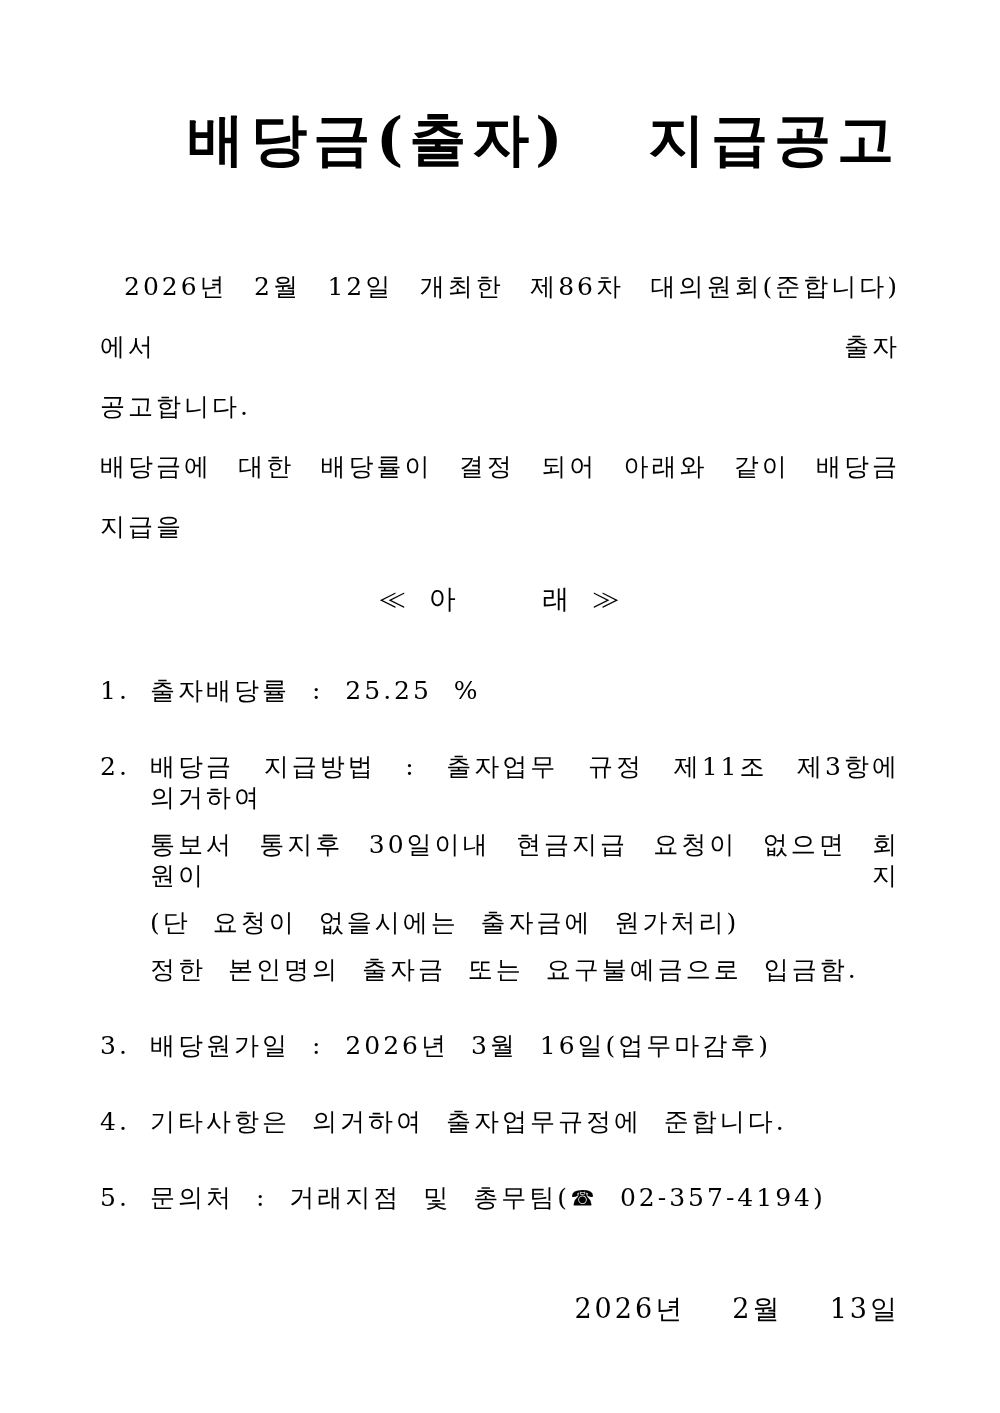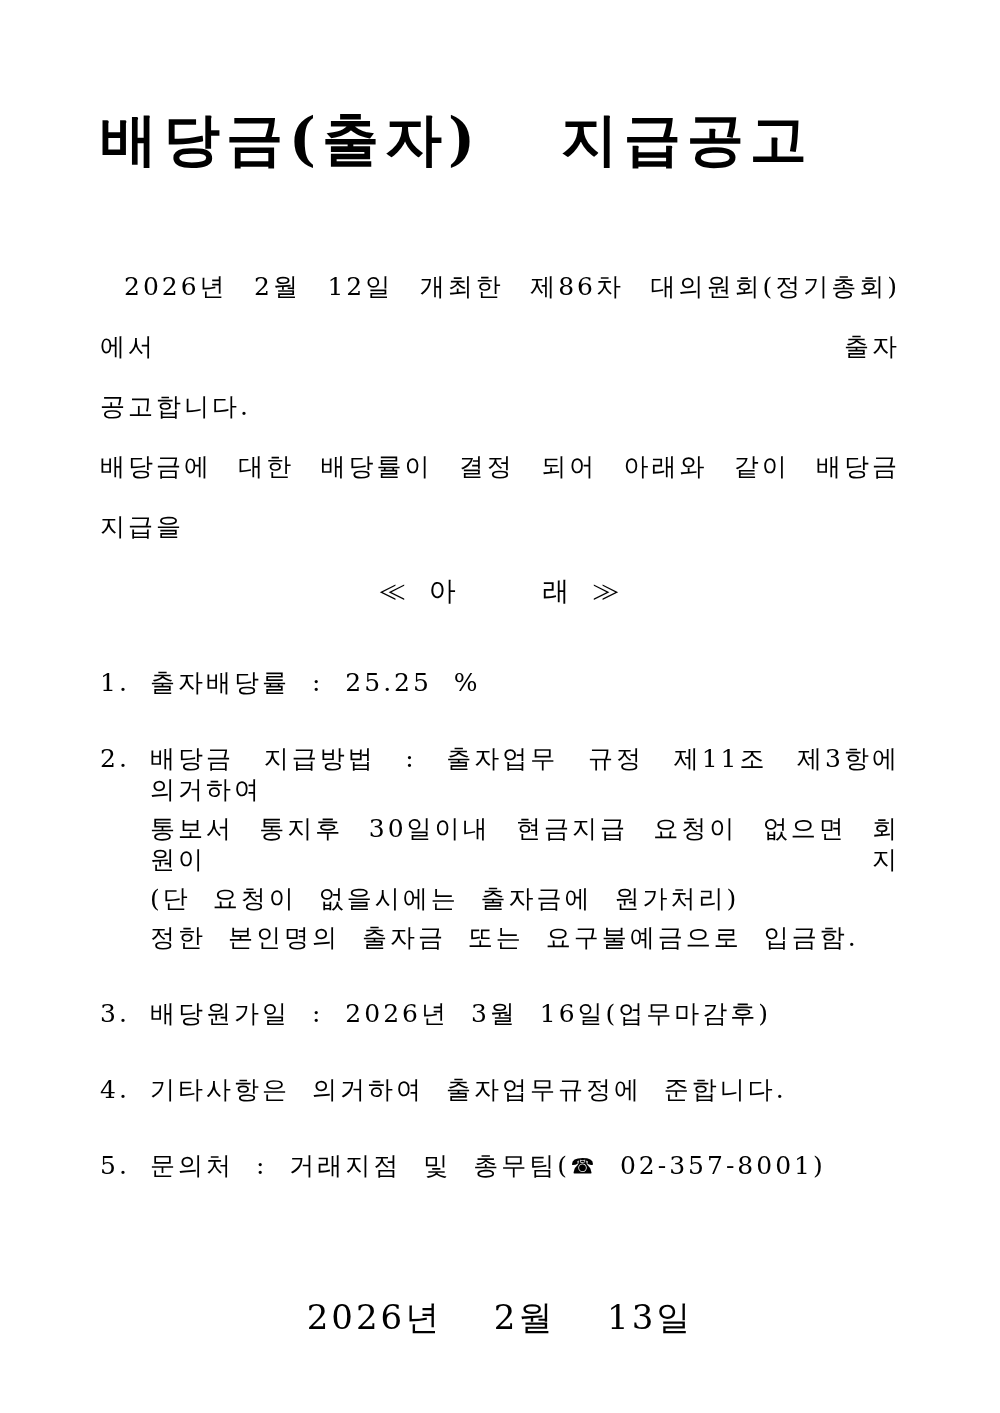--- a/index.html
+++ b/index.html
@@ -11,42 +11,42 @@
     color: #000000;
     overflow: hidden;
   }
   .doc {
     width: 1000px;
     height: 1413px;
     padding: 0 100px;
   }
   .title {
     margin-top: 102px;
-    text-align: left;
+    text-align: right;
     font-size: 57px;
     font-weight: 700;
     letter-spacing: 6px;
     word-spacing: 14px;
     white-space: pre;
   }
   .intro {
     margin-top: 78px;
     font-size: 25px;
     letter-spacing: 3px;
     word-spacing: 13px;
     line-height: 60px;
   }
   .line { display: block; }
   .justify {
     text-align: justify;
     text-align-last: justify;
   }
   .indent { text-indent: 24px; }
   .below-divider {
-    margin-top: 16px;
+    margin-top: 24px;
     text-align: center;
     font-size: 27px;
     letter-spacing: 2px;
     white-space: pre;
   }
   .items {
     margin-top: 58px;
     list-style: none;
   }
   .item {
@@ -55,39 +55,39 @@
     font-size: 25px;
     letter-spacing: 3px;
     word-spacing: 11px;
     line-height: 31px;
   }
   .item .num {
     flex: none;
     width: 50px;
   }
   .item .lines { flex: 1; }
-  .item .line + .line { margin-top: 8px; }
+  .item .line + .line { margin-top: 16px; }
   .issue-date {
-    margin-top: 114px;
-    text-align: center;
-    font-size: 34px;
+    margin-top: 78px;
+    text-align: right;
+    font-size: 27px;
     letter-spacing: 3px;
     word-spacing: 12px;
     white-space: pre;
   }
 </style>
 </head>
 <body>
 
 <div class="doc">
 
   <h1 class="title">배당금(출자)  지급공고</h1>
 
   <p class="intro">
-    <span class="line justify indent">2026년 2월 12일 개최한 제86차 대의원회(정기총회)에서 출자</span>
+    <span class="line justify indent">2026년 2월 12일 개최한 제86차 대의원회(준합니다)에서 출자</span>
     <span class="line">공고합니다.</span>
     <span class="line justify">배당금에 대한 배당률이 결정 되어 아래와 같이 배당금 지급을</span>
   </p>
 
   <div class="below-divider">≪  아        래  ≫</div>
 
   <ol class="items">
     <li class="item">
       <span class="num">1.</span>
       <span class="lines">
@@ -111,20 +111,20 @@
     </li>
     <li class="item">
       <span class="num">4.</span>
       <span class="lines">
         <span class="line">기타사항은 의거하여 출자업무규정에 준합니다.</span>
       </span>
     </li>
     <li class="item">
       <span class="num">5.</span>
       <span class="lines">
-        <span class="line">문의처 : 거래지점 및 총무팀(☎ 02-357-8001)</span>
+        <span class="line">문의처 : 거래지점 및 총무팀(☎ 02-357-4194)</span>
       </span>
     </li>
   </ol>
 
   <div class="issue-date">2026년  2월  13일</div>
 
 </div>
 
 </body></html>

